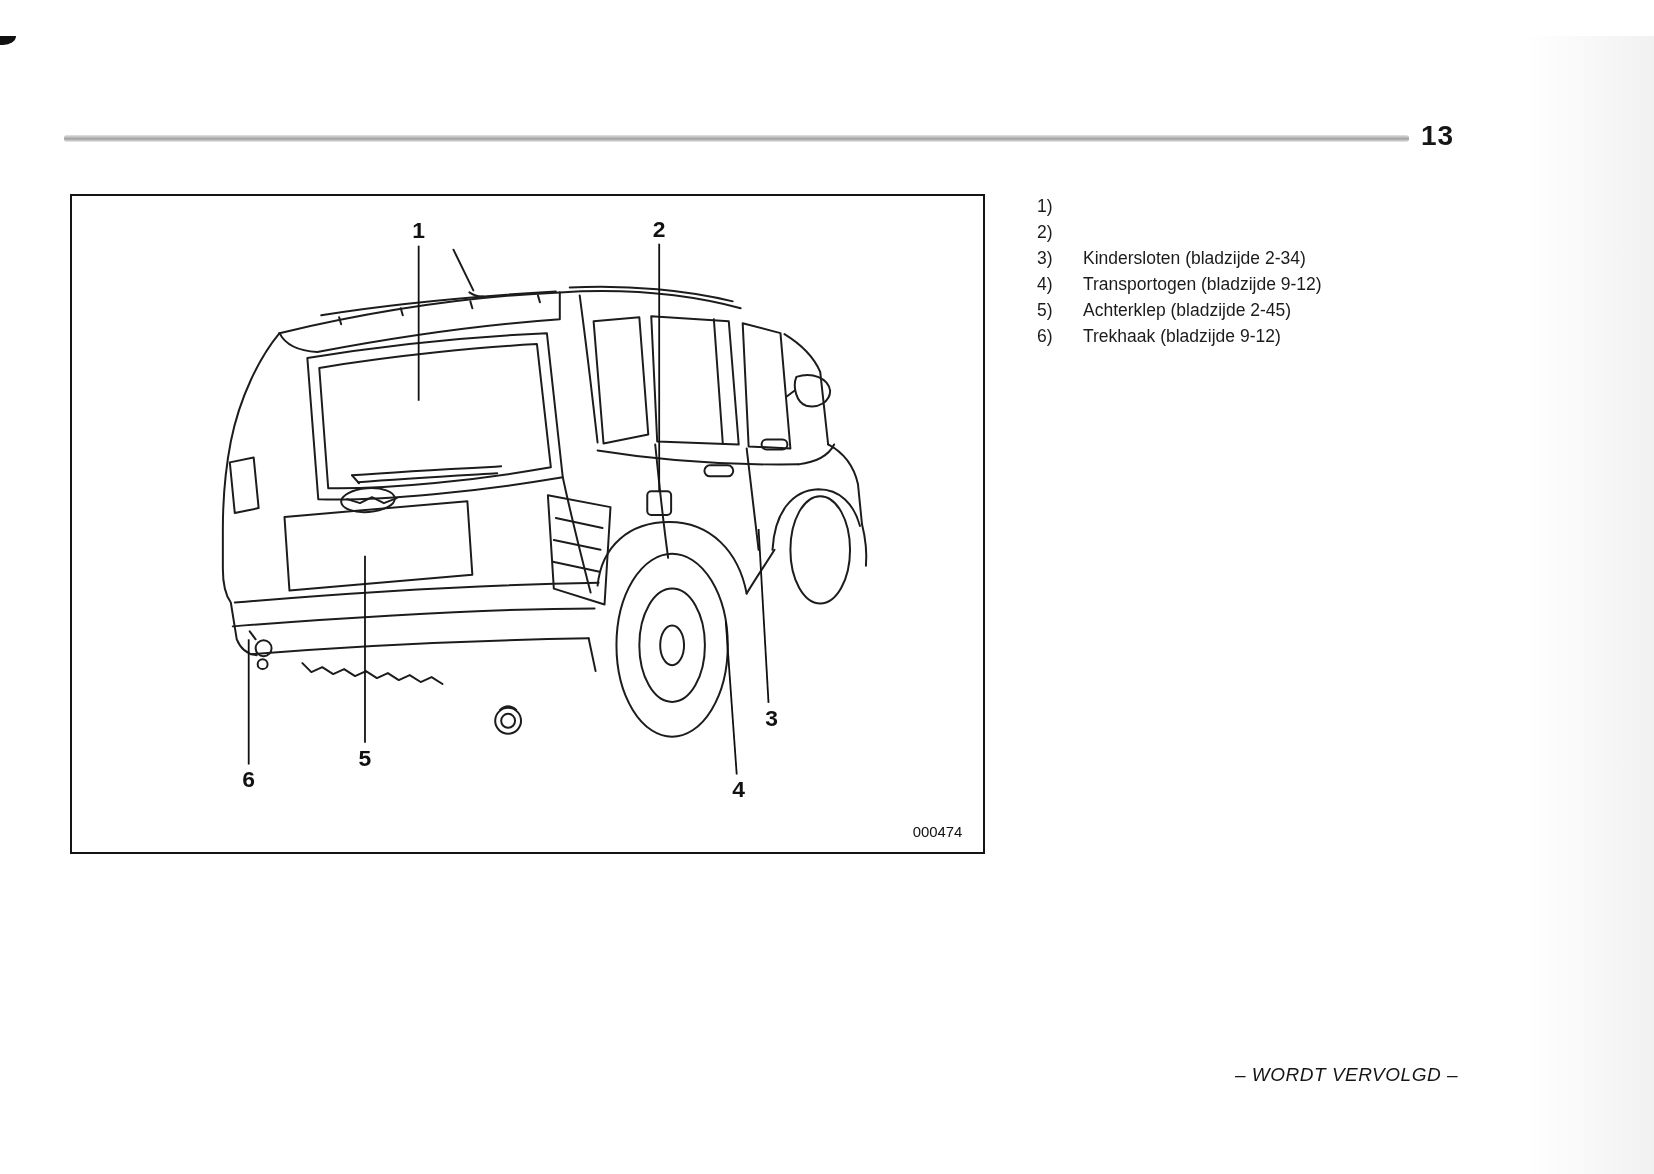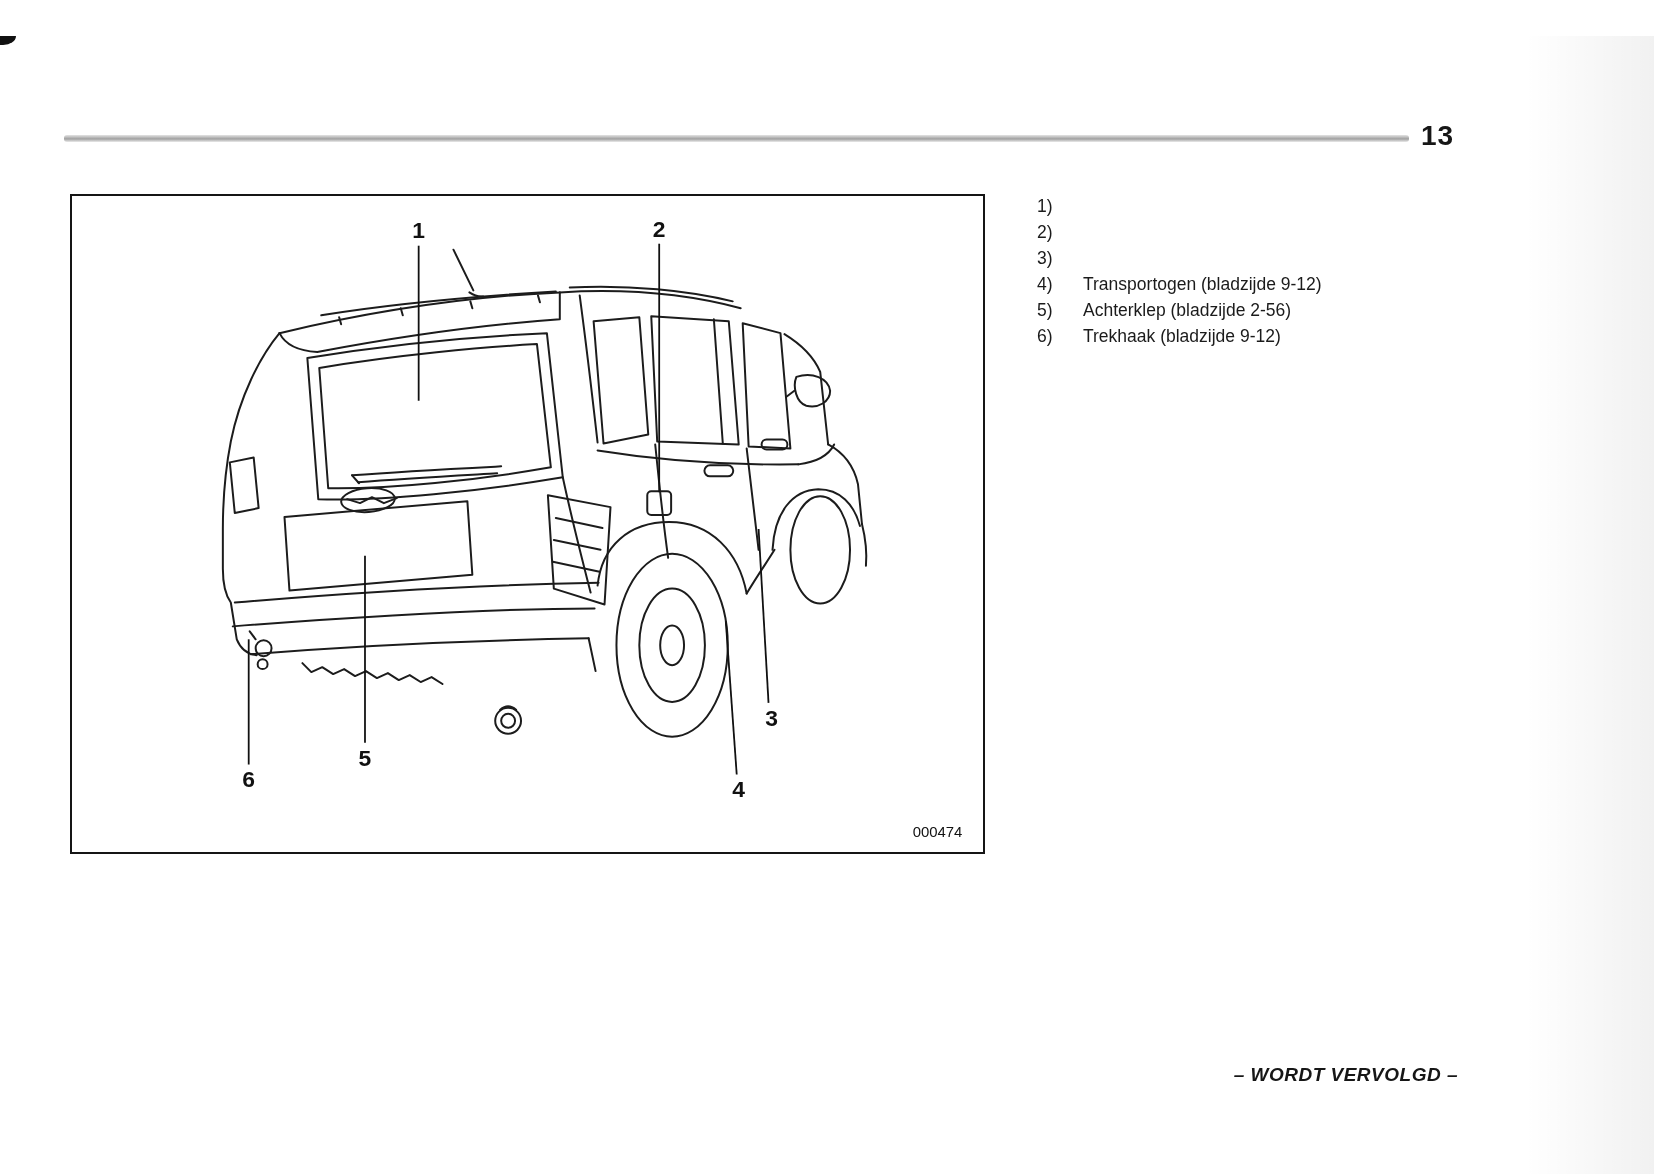--- a/index.html
+++ b/index.html
@@ -39,21 +39,21 @@
   .fig-code { font-family:"Liberation Sans", sans-serif; font-size:15px; fill:#111; }
 
   .legend { position:absolute; left:1037px; top:157px; width:424px;
             font-size:17.5px; line-height:26px; color:#1b1b1b; }
   .legend-item { display:flex; }
   .legend-num { flex:0 0 46px; width:46px; }
   .legend-label { flex:1; text-align:justify; }
 
   .footer {
     position:absolute; right:196px; top:1028px; font-size:19px;
-    font-weight:bold; font-style:italic; letter-spacing:0.5px; color:#161616;
+    font-weight:normal; font-style:italic; letter-spacing:0.5px; color:#161616;
   }
 </style>
 </head>
 <body>
 
 <div class="page">
 
   <div class="corner-mark"></div>
   <div class="scan-edge"></div>
 
@@ -196,28 +196,29 @@
 
   <div class="legend">
     <div class="legend-item">
       <span class="legend-num">1)</span>
     </div>
     <div class="legend-item">
       <span class="legend-num">2)</span>
     </div>
     <div class="legend-item">
       <span class="legend-num">3)</span>
+      <span class="legend-label">Kindersloten (bladzijde 2-34)</span>
     </div>
     <div class="legend-item">
       <span class="legend-num">4)</span>
       <span class="legend-label">Transportogen (bladzijde 9-12)</span>
     </div>
     <div class="legend-item">
       <span class="legend-num">5)</span>
-      <span class="legend-label">Achterklep (bladzijde 2-56)</span>
+      <span class="legend-label">Achterklep (bladzijde 2-45)</span>
     </div>
     <div class="legend-item">
       <span class="legend-num">6)</span>
       <span class="legend-label">Trekhaak (bladzijde 9-12)</span>
     </div>
   </div>
 
   <div class="footer">– WORDT VERVOLGD –</div>
 
 </div>

